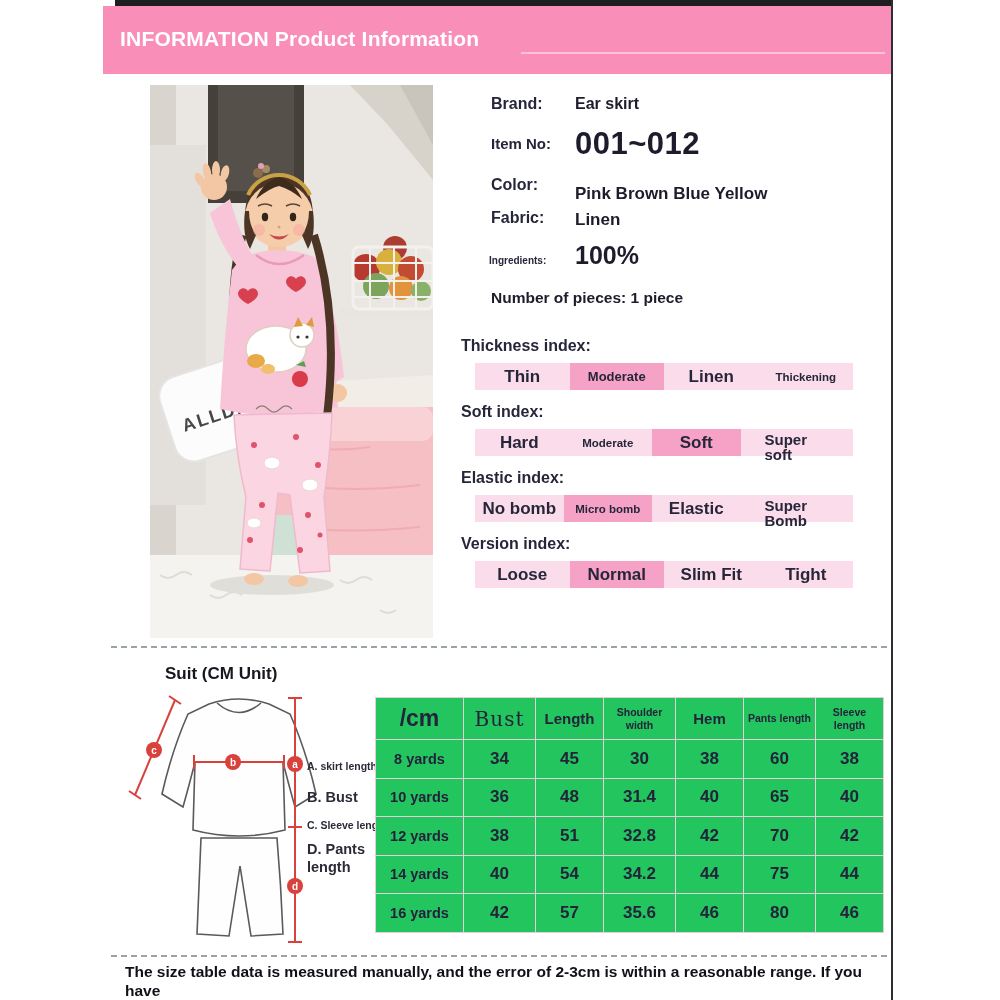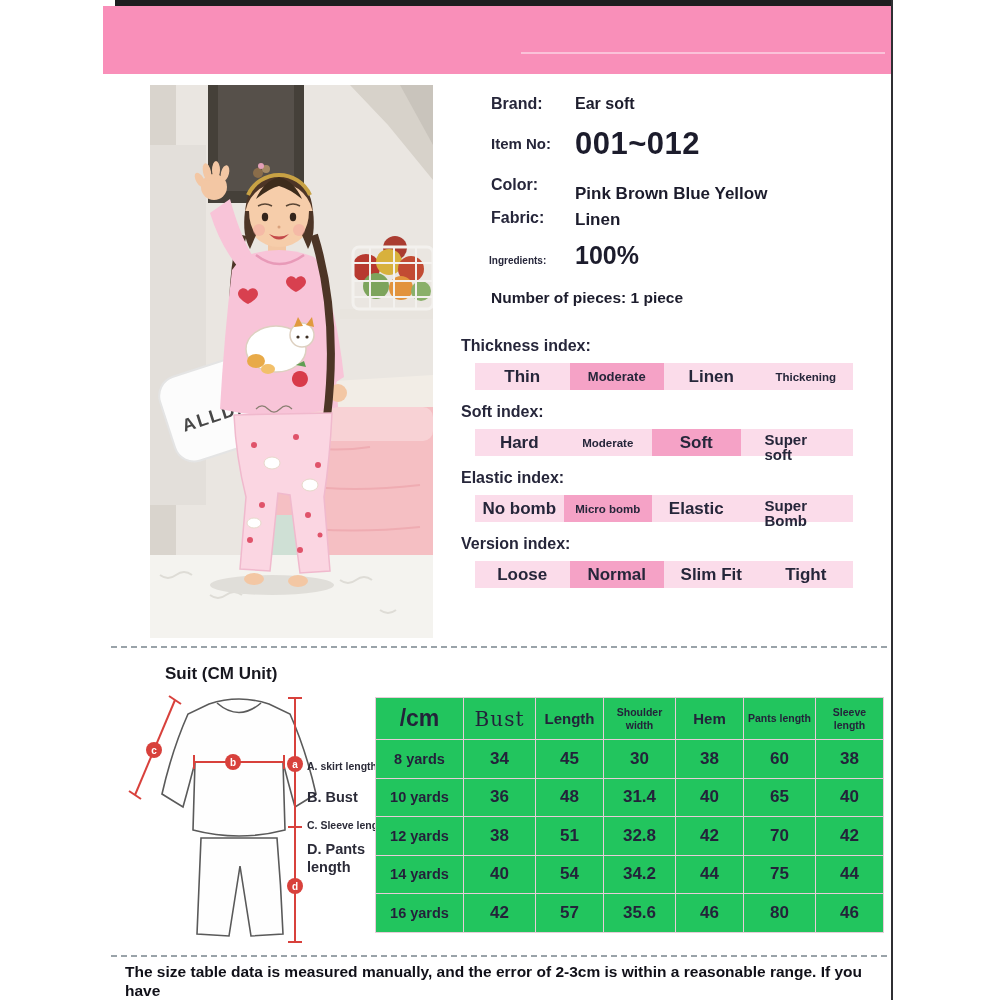--- a/index.html
+++ b/index.html
@@ -78,20 +78,21 @@
 </style>
 </head>
 <body>
 
 <div class="canvas">
   <div class="content">
 
     <div class="topstrip"></div>
 
     <div class="header">
+      <span class="title">INFORMATION Product Information</span>
       <span class="hline"></span>
     </div>
 
     <svg class="photo" viewBox="0 0 283 553" preserveAspectRatio="none">
       <rect x="0" y="0" width="283" height="553" fill="#eae6e1"></rect>
       <rect x="0" y="0" width="26" height="470" fill="#d9d4cd"></rect>
       <rect x="58" y="0" width="96" height="118" fill="#454039"></rect>
       <rect x="68" y="0" width="76" height="106" fill="#56504a"></rect>
       <polygon points="200,0 283,0 283,95 238,40" fill="#d7d2ca"></polygon>
       <polygon points="250,0 283,0 283,60" fill="#c9c4bc"></polygon>
@@ -195,21 +196,21 @@
         <path d="M108,121 Q115,117 122,121 M136,121 Q143,117 150,121" stroke="#5a4635" stroke-width="1.5" fill="none"></path>
         <circle cx="129" cy="142" r="1.5" fill="#d9a27d"></circle>
         <path d="M119,149 Q129,160 139,149 Q129,154 119,149 Z" fill="#c44a49"></path>
         <circle cx="109" cy="145" r="6" fill="#f4a9a2" opacity="0.55"></circle>
         <circle cx="149" cy="145" r="6" fill="#f4a9a2" opacity="0.55"></circle>
       </g>
     </svg>
 
     <div class="info">
       <span class="lab lab-brand">Brand:</span>
-      <span class="val val-brand">Ear soft</span>
+      <span class="val val-brand">Ear skirt</span>
       <span class="lab lab-item">Item No:</span>
       <span class="val val-item">001~012</span>
       <span class="lab lab-color">Color:</span>
       <span class="lab lab-fabric">Fabric:</span>
       <span class="val val-colorfabric">
         <span>Pink Brown Blue Yellow</span><br>
         <span>Linen</span>
       </span>
       <span class="lab lab-ingr">Ingredients:</span>
       <span class="val val-ingr">100%</span>

